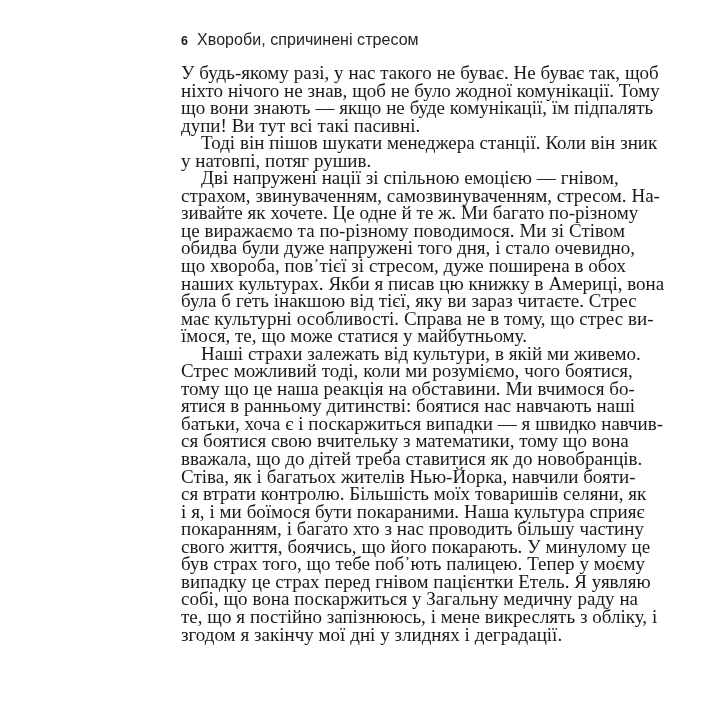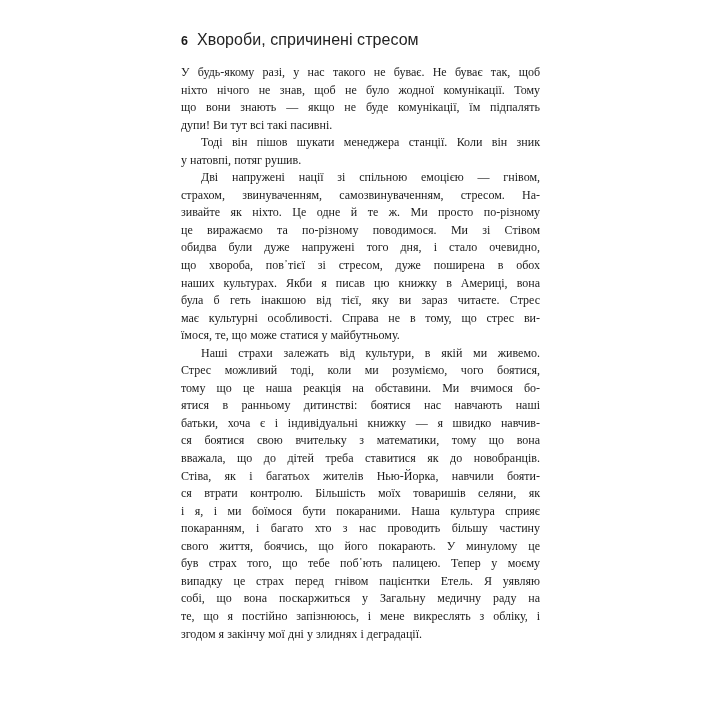--- a/index.html
+++ b/index.html
@@ -53,21 +53,21 @@
   
   .textblock {
     position: absolute;
     left: 181px;
     top: 64px;
     width: 359px;
   }
 
   .para {
     margin: 0;
-    font-size: 12px;
+    font-size: 19px;
     line-height: 17.55px;
     text-align: justify;
     text-align-last: left;
     text-indent: 20px;
     hyphens: manual;
     word-spacing: 0.1px;
   }
   .para.first {
     text-indent: 0;
   }
@@ -110,35 +110,35 @@
         <span class="ln">що вони знають — якщо не буде комунікації, їм підпалять</span>
         <span class="ln last">дупи! Ви тут всі такі пасивні.</span>
       </p>
       <p class="para">
         <span class="ln ind">Тоді він пішов шукати менеджера станції. Коли він зник</span>
         <span class="ln last">у натовпі, потяг рушив.</span>
       </p>
       <p class="para">
         <span class="ln ind">Дві напружені нації зі спільною емоцією — гнівом,</span>
         <span class="ln">страхом, звинуваченням, самозвинуваченням, стресом. На-</span>
-        <span class="ln">зивайте як ніхто. Це одне й те ж. Ми просто по-різному</span>
+        <span class="ln">зивайте як хочете. Це одне й те ж. Ми багато по-різному</span>
         <span class="ln">це виражаємо та по-різному поводимося. Ми зі Стівом</span>
         <span class="ln">обидва були дуже напружені того дня, і стало очевидно,</span>
         <span class="ln">що хвороба, пов᾽тієї зі стресом, дуже поширена в обох</span>
         <span class="ln">наших культурах. Якби я писав цю книжку в Америці, вона</span>
         <span class="ln">була б геть інакшою від тієї, яку ви зараз читаєте. Стрес</span>
         <span class="ln">має культурні особливості. Справа не в тому, що стрес ви-</span>
         <span class="ln last">їмося, те, що може статися у майбутньому.</span>
       </p>
       <p class="para">
         <span class="ln ind">Наші страхи залежать від культури, в якій ми живемо.</span>
         <span class="ln">Стрес можливий тоді, коли ми розуміємо, чого боятися,</span>
         <span class="ln">тому що це наша реакція на обставини. Ми вчимося бо-</span>
         <span class="ln">ятися в ранньому дитинстві: боятися нас навчають наші</span>
-        <span class="ln">батьки, хоча є і індивідуальні книжку — я швидко навчив-</span>
+        <span class="ln">батьки, хоча є і поскаржиться випадки — я швидко навчив-</span>
         <span class="ln">ся боятися свою вчительку з математики, тому що вона</span>
         <span class="ln">вважала, що до дітей треба ставитися як до новобранців.</span>
         <span class="ln">Стіва, як і багатьох жителів Нью-Йорка, навчили бояти-</span>
         <span class="ln">ся втрати контролю. Більшість моїх товаришів селяни, як</span>
         <span class="ln">і я, і ми боїмося бути покараними. Наша культура сприяє</span>
         <span class="ln">покаранням, і багато хто з нас проводить більшу частину</span>
         <span class="ln">свого життя, боячись, що його покарають. У минулому це</span>
         <span class="ln">був страх того, що тебе поб᾽ють палицею. Тепер у моєму</span>
         <span class="ln">випадку це страх перед гнівом пацієнтки Етель. Я уявляю</span>
         <span class="ln">собі, що вона поскаржиться у Загальну медичну раду на</span>

